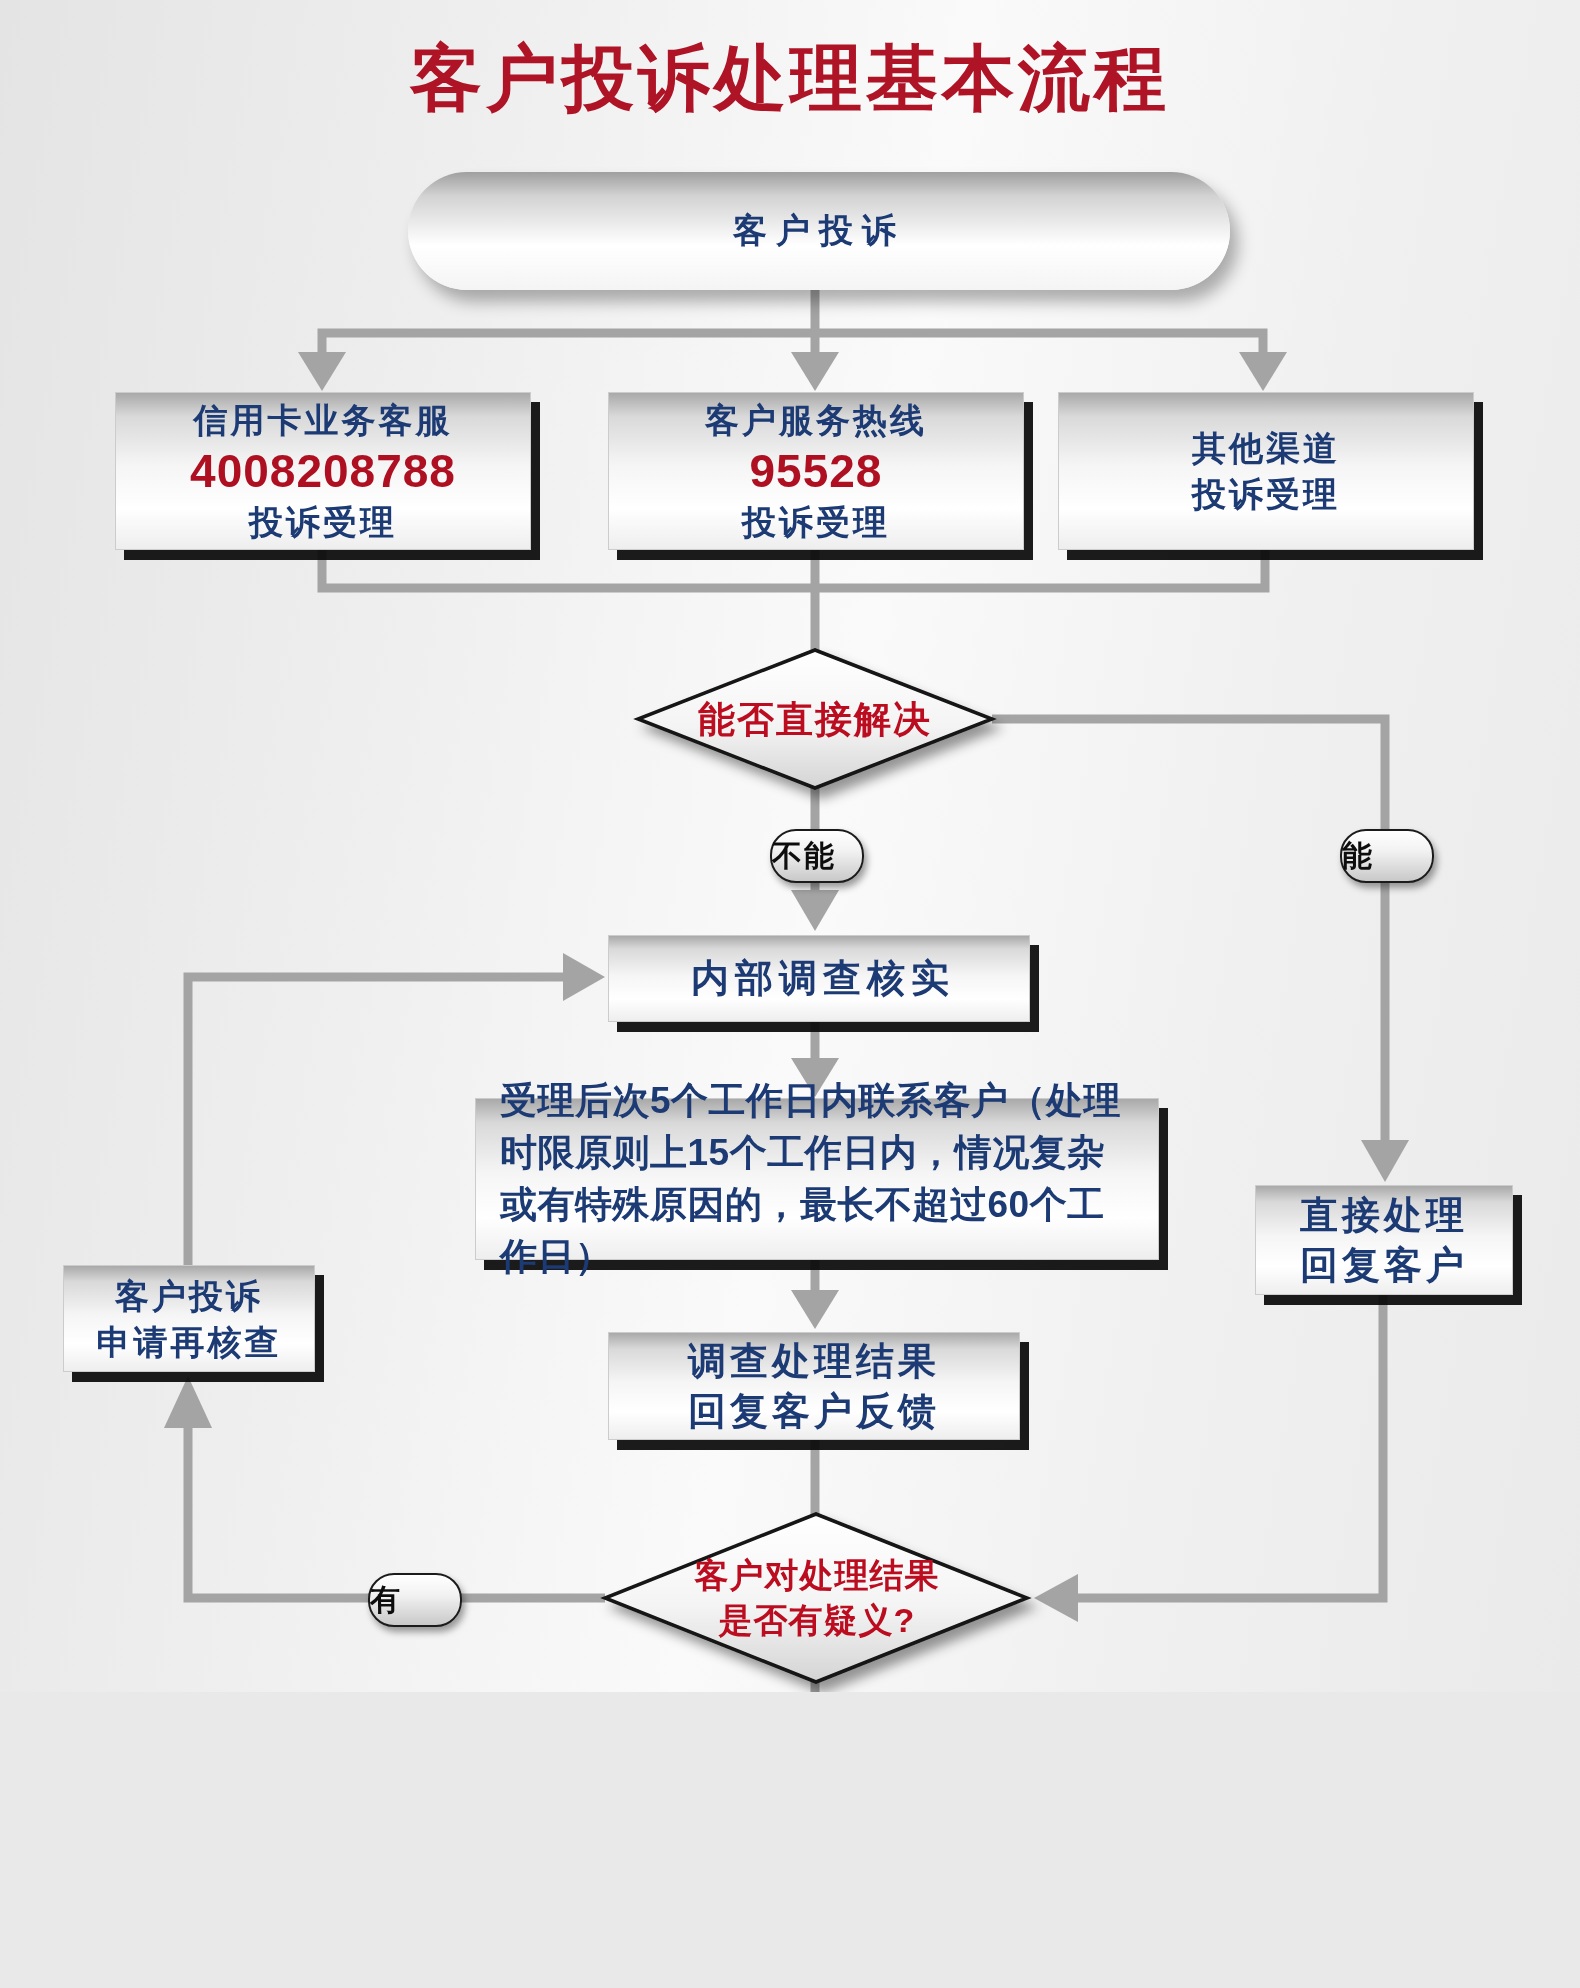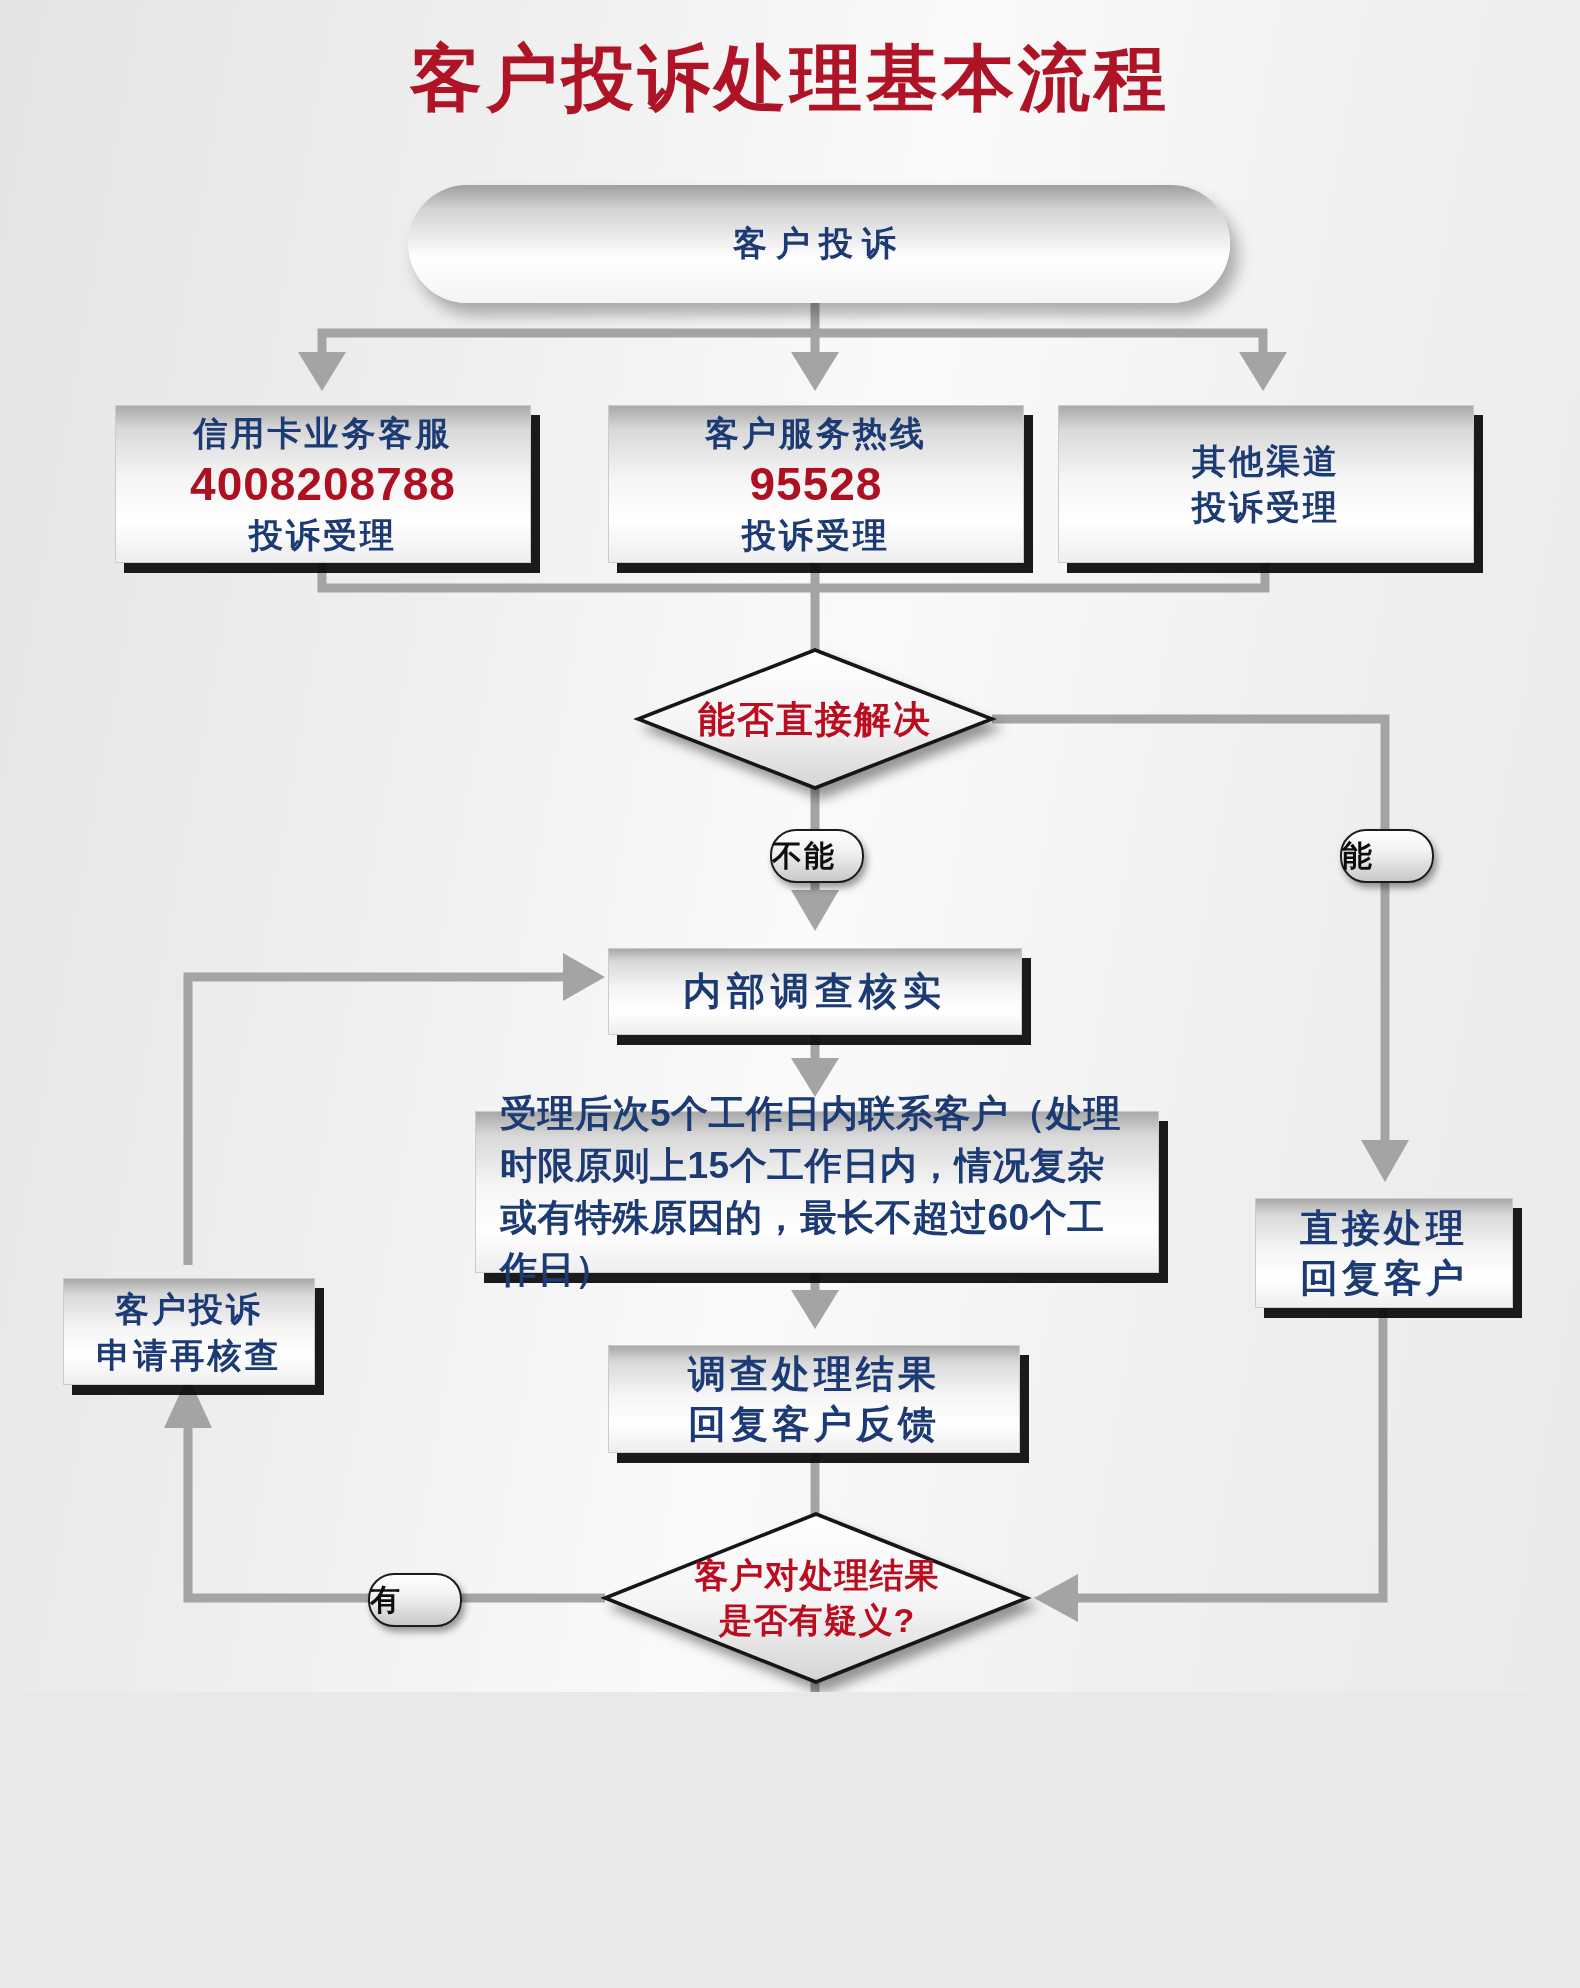--- a/index.html
+++ b/index.html
@@ -18,21 +18,21 @@
     position:absolute;left:0;top:36px;width:100%;
     text-align:center;
     color:#ae1426;
     font-size:72px;font-weight:700;letter-spacing:4px;
     line-height:84px;
   }
   .node{
     position:absolute;
     display:flex;flex-direction:column;align-items:center;justify-content:center;
     text-align:center;
-    color:#1c3a74;font-weight:700;margin-top:13px;
+    color:#1c3a74;font-weight:700;
   }
   .pill{
     border-radius:62px;
     background:linear-gradient(180deg,#9f9f9f 0%,#d2d2d2 20%,#ffffff 62%,#f4f4f4 100%);
     box-shadow:8px 12px 16px rgba(0,0,0,0.30);
   }
   .pill.end-pill{
     box-shadow:10px 10px 2px rgba(10,10,10,0.88);
   }
   .rect{
@@ -145,21 +145,21 @@
 
   <div class="diamond-text d1-text" style="left:640px;top:696px;width:350px;height:48px;">能否直接解决</div>
 
   <div class="capsule" style="left:770px;top:829px;width:90px;height:50px;">
     <span>不能</span>
   </div>
   <div class="capsule" style="left:1340px;top:829px;width:90px;height:50px;">
     <span>能</span>
   </div>
 
-  <div class="node rect" style="left:608px;top:935px;width:412px;height:85px;">
+  <div class="node rect" style="left:608px;top:935px;width:412px;height:85px;padding-left:8px;">
     <div class="single-label">内部调查核实</div>
   </div>
 
   <div class="node rect" style="left:475px;top:1098px;width:682px;height:160px;">
     <div class="policy-text">受理后次5个工作日内联系客户（处理时限原则上15个工作日内，情况复杂或有特殊原因的，最长不超过60个工作日）</div>
   </div>
 
   <div class="node rect" style="left:1255px;top:1185px;width:256px;height:108px;">
     <div class="two-line">直接处理</div>
     <div class="two-line">回复客户</div>

